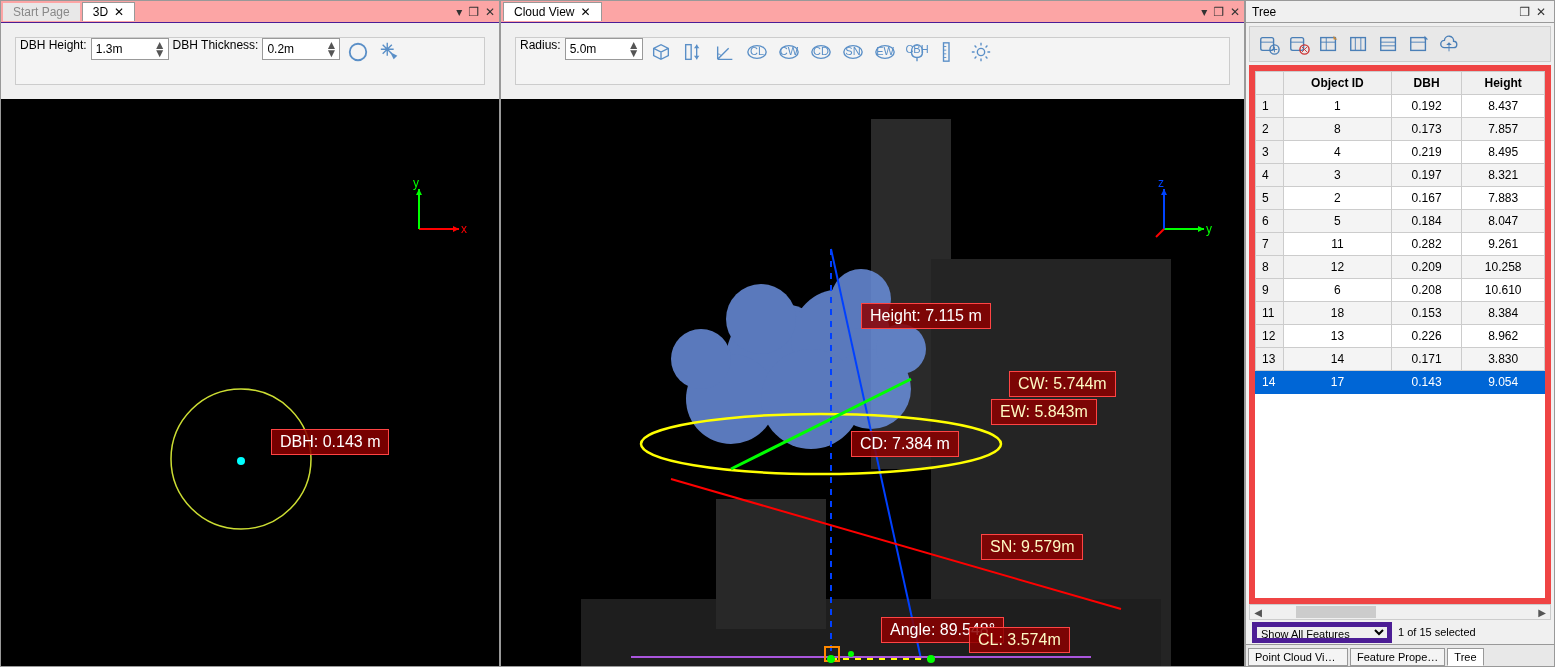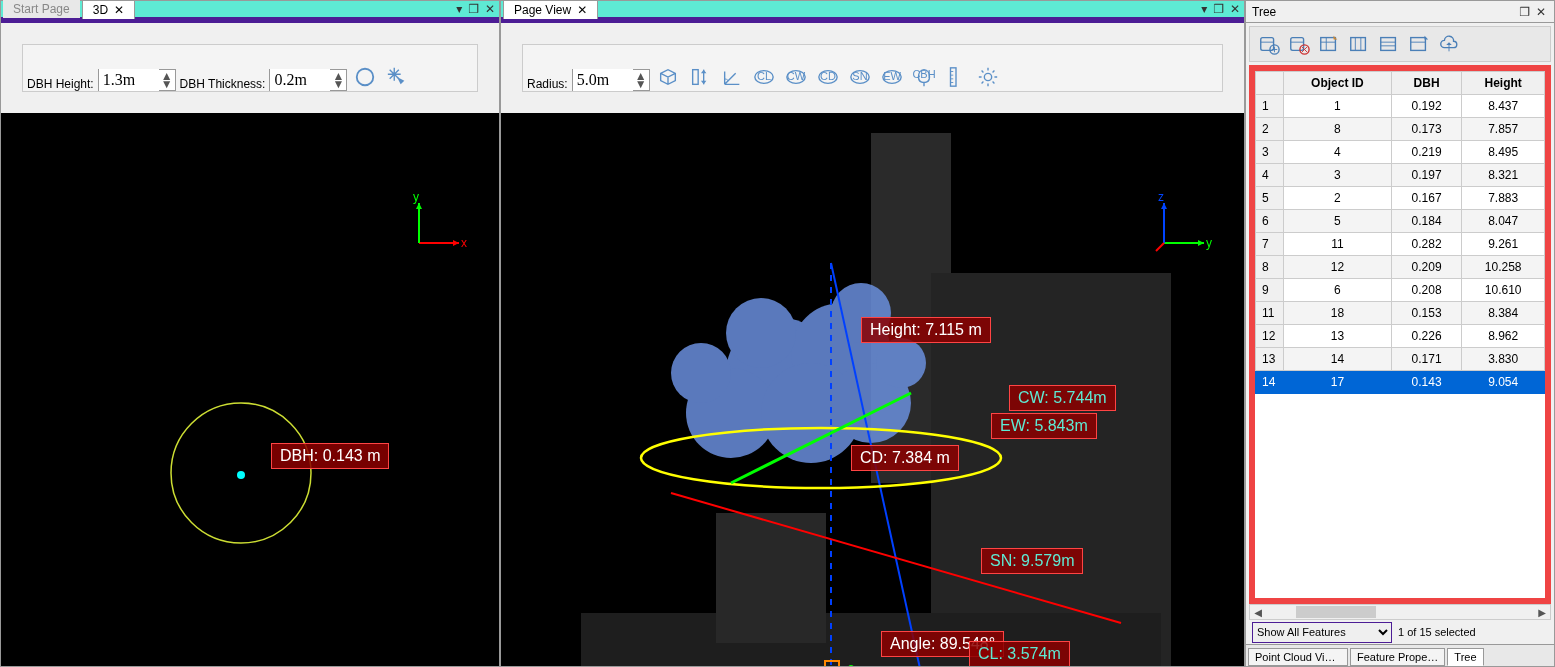--- a/index.html
+++ b/index.html
@@ -3,43 +3,43 @@
 <meta charset="utf-8">
 <style>
 * { box-sizing: border-box; margin: 0; padding: 0; font-family: "Microsoft YaHei", Arial, sans-serif; font-size: 12px; }
 body { width: 1555px; height: 667px; background: #f0f0f0; display: flex; overflow: hidden; }
 
 .panel { display: flex; flex-direction: column; border: 1px solid #999; }
 .panel-left { width: 500px; }
 .panel-mid { width: 745px; }
 .panel-right { width: 310px; }
 
-.tab-bar { height: 22px; background: #5eead4; display: flex; align-items: center; border-bottom: 6px solid #4c1d95; position: relative; }
+.tab-bar { height: 22px; background: #fca5a5; display: flex; align-items: center; border-bottom: 1px solid #4c1d95; position: relative; }
 .tab { padding: 2px 10px; background: #fff; border: 1px solid #999; border-bottom: none; margin-left: 2px; display: flex; align-items: center; gap: 6px; }
 .tab.inactive { background: #e8e8e8; color: #888; border: none;}
 .tab .close { cursor: pointer; }
 .win-controls { position: absolute; right: 2px; display: flex; gap: 2px; font-size: 11px; }
 .win-controls span { cursor: pointer; padding: 0 2px; color:#333;}
 
-.toolbar { height: 48px; background: #f4f4f4; border: 1px solid #ccc; margin: 21px; display: flex; align-items: flex-end; padding: 0 4px; gap: 4px; }
+.toolbar { height: 48px; background: #f4f4f4; border: 1px solid #ccc; margin: 14px; display: flex; align-items: flex-start; padding: 0 4px; gap: 4px; }
 .toolbar label { font-size: 12px; }
 .num-input { display: flex; align-items: center; border: 1px solid #999; background: #fff; height: 22px; }
-.num-input input { border: none; width: 60px; padding: 2px 4px; font-size: 16px; outline: none; font-family: Liberation Serif, serif; }
+.num-input input { border: none; width: 60px; padding: 2px 4px; font-size: 12px; outline: none; }
 .num-input .spin { display: flex; flex-direction: column; font-size: 7px; line-height: 8px; padding: 0 2px; color: #555; cursor: pointer; }
 
 .tool-btn { width: 28px; height: 28px; display: flex; align-items: center; justify-content: center; cursor: pointer; border-radius: 2px; color: #b91c1c; }
 .tool-btn svg { width: 22px; height: 22px; }
 
 .viewport { flex: 1; background: #000; position: relative; overflow: hidden; }
 .axis { position: absolute; }
 .axis-left { top: 80px; right: 30px; }
 .axis-right { top: 80px; right: 30px; }
 
 .measure-label { position: absolute; background: rgba(140,0,0,0.85); border: 1px solid #ff4444; color: #fff; padding: 3px 8px; font-size: 16px; white-space: nowrap; }
-.measure-label.cyan-text { color: #5eead4; }
+.measure-label.cyan-text { color: #fef9c3; }
 
 .right-header { height: 22px; display: flex; align-items: center; padding: 0 6px; justify-content: space-between; border-bottom: 1px solid #999; }
 
 .icon-row { height: 36px; background: #e8e8e8; display: flex; align-items: center; gap: 4px; padding: 0 6px; border: 1px solid #ccc; margin: 3px; }
 .icon-row .ibtn { width: 26px; height: 26px; display: flex; align-items: center; justify-content: center; cursor: pointer; color: #4a7fb7; }
 
 .table-wrap { flex: 1; overflow: auto; margin: 0 3px; border: 6px solid #ef4444; background: #fff; }
 table { border-collapse: collapse; width: 100%; font-size: 12px; }
 th, td { border: 1px solid #ccc; padding: 4px 6px; text-align: center; }
 th { background: #f0f0f0; font-weight: bold; }
@@ -48,21 +48,21 @@
 tbody tr.selected { background: #0066d6 !important; color: #fff; }
 tbody tr.selected td { border-color: #0066d6; }
 td.rownum { background: #f0f0f0; font-weight: normal; text-align: left; padding-left: 6px; }
 tbody tr.selected td.rownum { background: #0066d6; }
 
 .hscroll { height: 16px; background: #f0f0f0; border: 1px solid #ccc; margin: 0 3px; display: flex; align-items: center; }
 .hscroll .thumb { width: 80px; height: 12px; background: #ccc; margin-left: 30px; }
 .hscroll .arrow { width: 16px; text-align: center; font-size: 10px; color: #555; cursor: pointer;}
 
 .filter-row { height: 24px; display: flex; align-items: center; gap: 6px; padding: 2px 6px; }
-.filter-row select { font-size: 11px; border: 1px solid #4c1d95; height: 21px; width: 140px; }
+.filter-row select { font-size: 11px; border: 5px solid #4c1d95; height: 21px; width: 140px; }
 .filter-row .status { font-size: 11px; }
 
 .bottom-tabs { height: 22px; display: flex; align-items: flex-end; border-top: 1px solid #999; background: #e8e8e8; }
 .bottom-tabs .btab { padding: 2px 6px; font-size: 11px; border: 1px solid #999; background: #f4f4f4; margin-left: 2px; cursor: pointer; white-space: nowrap; overflow: hidden; max-width: 100px; text-overflow: ellipsis;}
 .bottom-tabs .btab.active { background: #fff; border-bottom: 1px solid #fff; }
 
 .pointcloud-sim { position: absolute; inset: 0; pointer-events: none; }
 </style>
 </head>
 <body>
@@ -126,21 +126,21 @@
       <circle cx="100" cy="80" r="70" fill="none" stroke="#ccdd33" stroke-width="1.5"></circle>
       <circle cx="100" cy="82" r="4" fill="#00ffff"></circle>
     </svg>
     <div class="measure-label" style="left:270px;top:330px">DBH: 0.143 m</div>
   </div>
 </div>
 
 <div class="panel panel-mid">
   <div class="tab-bar">
     <div class="tab">
-      <span>Page View</span>
+      <span>Cloud View</span>
       <span class="close">✕</span>
     </div>
     <div class="win-controls">
       <span>▾</span>
       <span>❐</span>
       <span>✕</span>
     </div>
   </div>
 
   <div class="toolbar">

